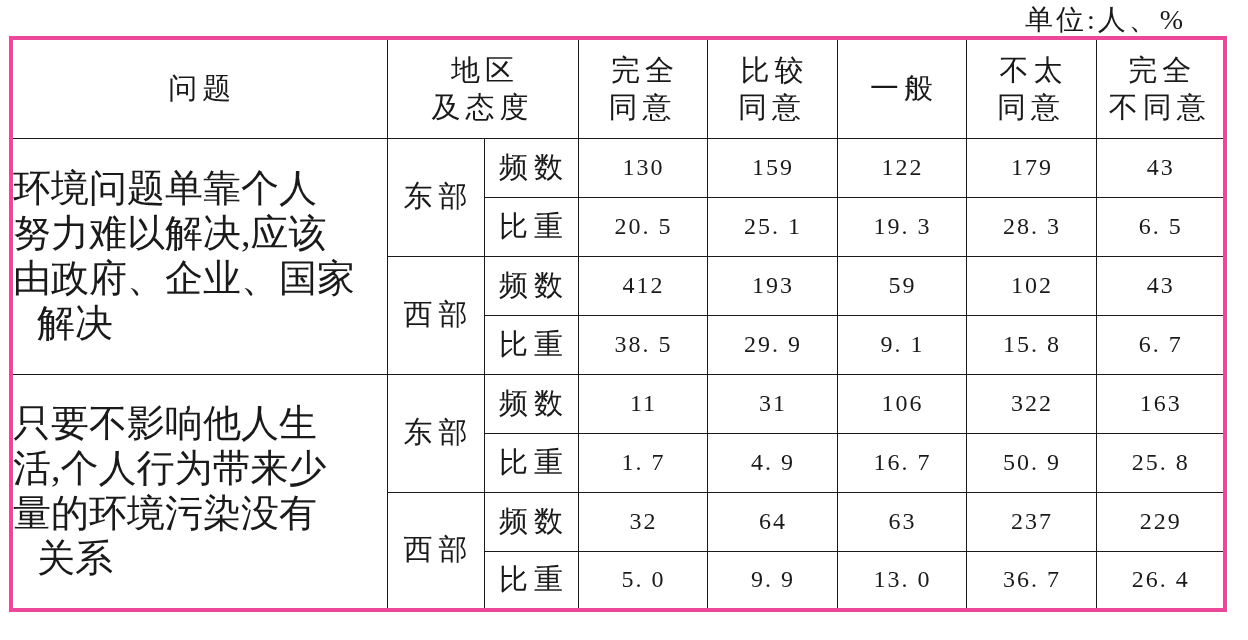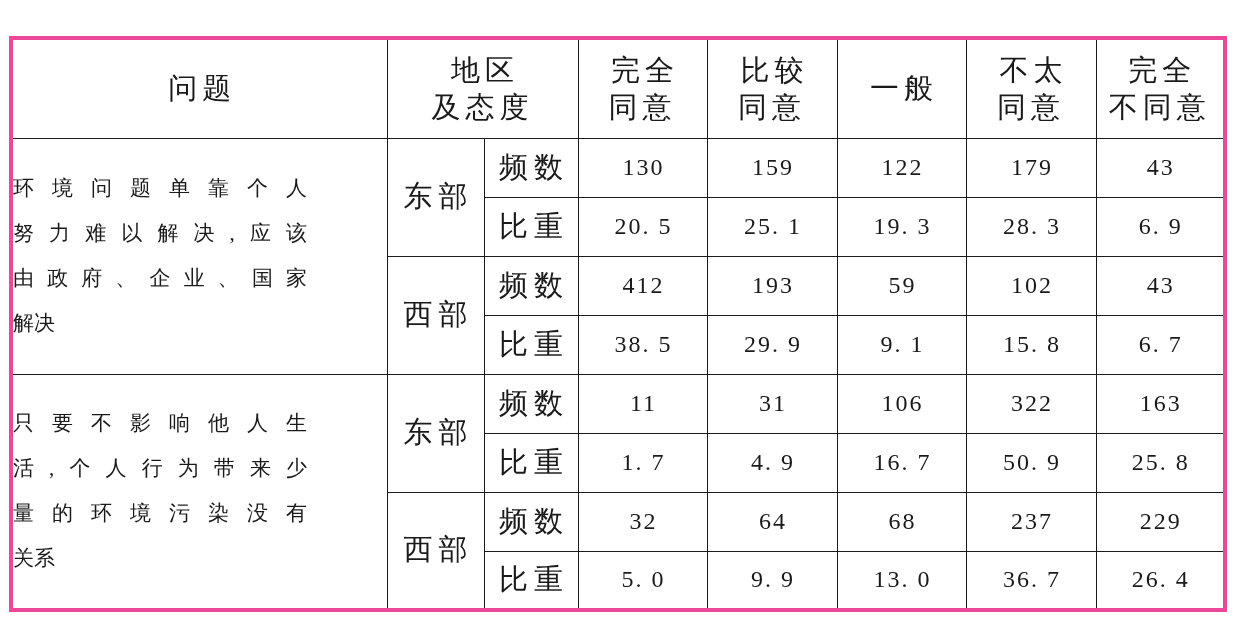--- a/index.html
+++ b/index.html
@@ -61,35 +61,37 @@
     letter-spacing: 2px;
     text-indent: 2px;
     white-space: nowrap;
   }
   .qcell {
     padding-left: 14px;
     text-align: left;
   }
   .qline {
     width: 294px;
-    font-size: 21px;
+    font-size: 38px;
     line-height: 45px;
     text-align: justify;
     text-align-last: justify;
     white-space: nowrap;
   }
   .qline--last {
     text-align-last: left;
+    padding-left: 24px;
   }
 </style>
 </head>
 <body>
 
 <div class="page">
 
+  <div class="unit-label">单位:人、%</div>
 
   <table class="main">
     <colgroup>
       <col style="width:376px">
       <col style="width:97px">
       <col style="width:94px">
       <col style="width:129px">
       <col style="width:130px">
       <col style="width:129px">
       <col style="width:130px">
@@ -128,21 +130,21 @@
         <td class="num">179</td>
         <td class="num">43</td>
       </tr>
 
       <tr class="r-data">
         <td class="cjk">比重</td>
         <td class="num">20. 5</td>
         <td class="num">25. 1</td>
         <td class="num">19. 3</td>
         <td class="num">28. 3</td>
-        <td class="num">6. 9</td>
+        <td class="num">6. 5</td>
       </tr>
 
       <tr class="r-data">
         <td class="cjk" rowspan="2">西部</td>
         <td class="cjk">频数</td>
         <td class="num">412</td>
         <td class="num">193</td>
         <td class="num">59</td>
         <td class="num">102</td>
         <td class="num">43</td>
@@ -180,21 +182,21 @@
         <td class="num">16. 7</td>
         <td class="num">50. 9</td>
         <td class="num">25. 8</td>
       </tr>
 
       <tr class="r-data">
         <td class="cjk" rowspan="2">西部</td>
         <td class="cjk">频数</td>
         <td class="num">32</td>
         <td class="num">64</td>
-        <td class="num">68</td>
+        <td class="num">63</td>
         <td class="num">237</td>
         <td class="num">229</td>
       </tr>
 
       <tr class="r-data">
         <td class="cjk">比重</td>
         <td class="num">5. 0</td>
         <td class="num">9. 9</td>
         <td class="num">13. 0</td>
         <td class="num">36. 7</td>

